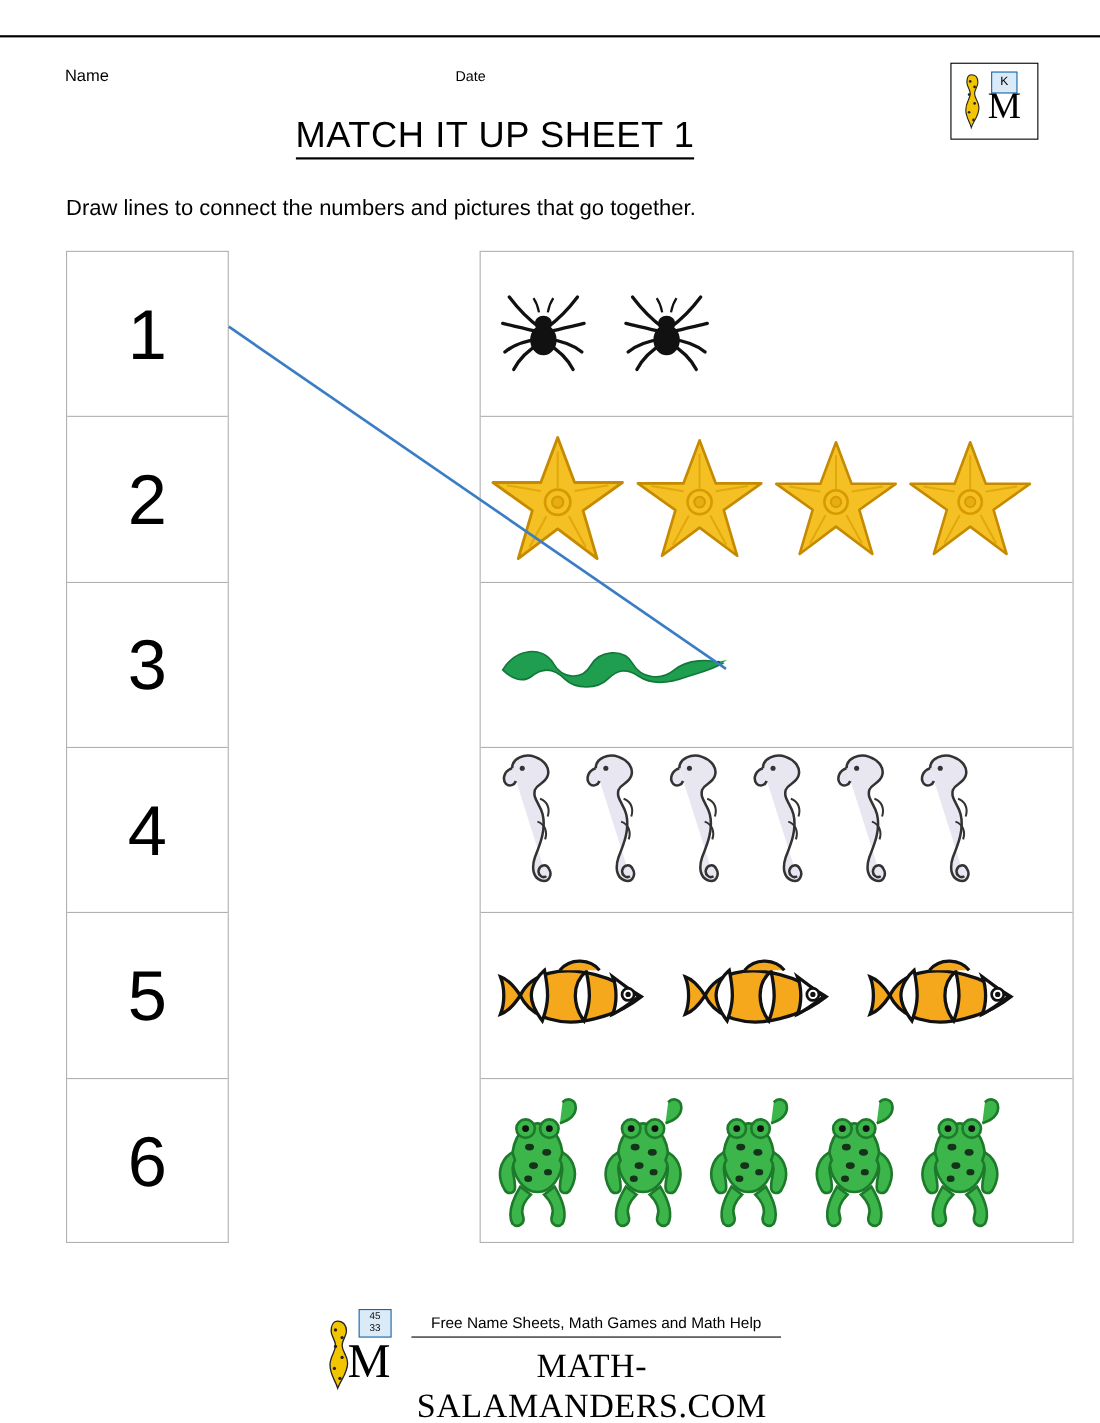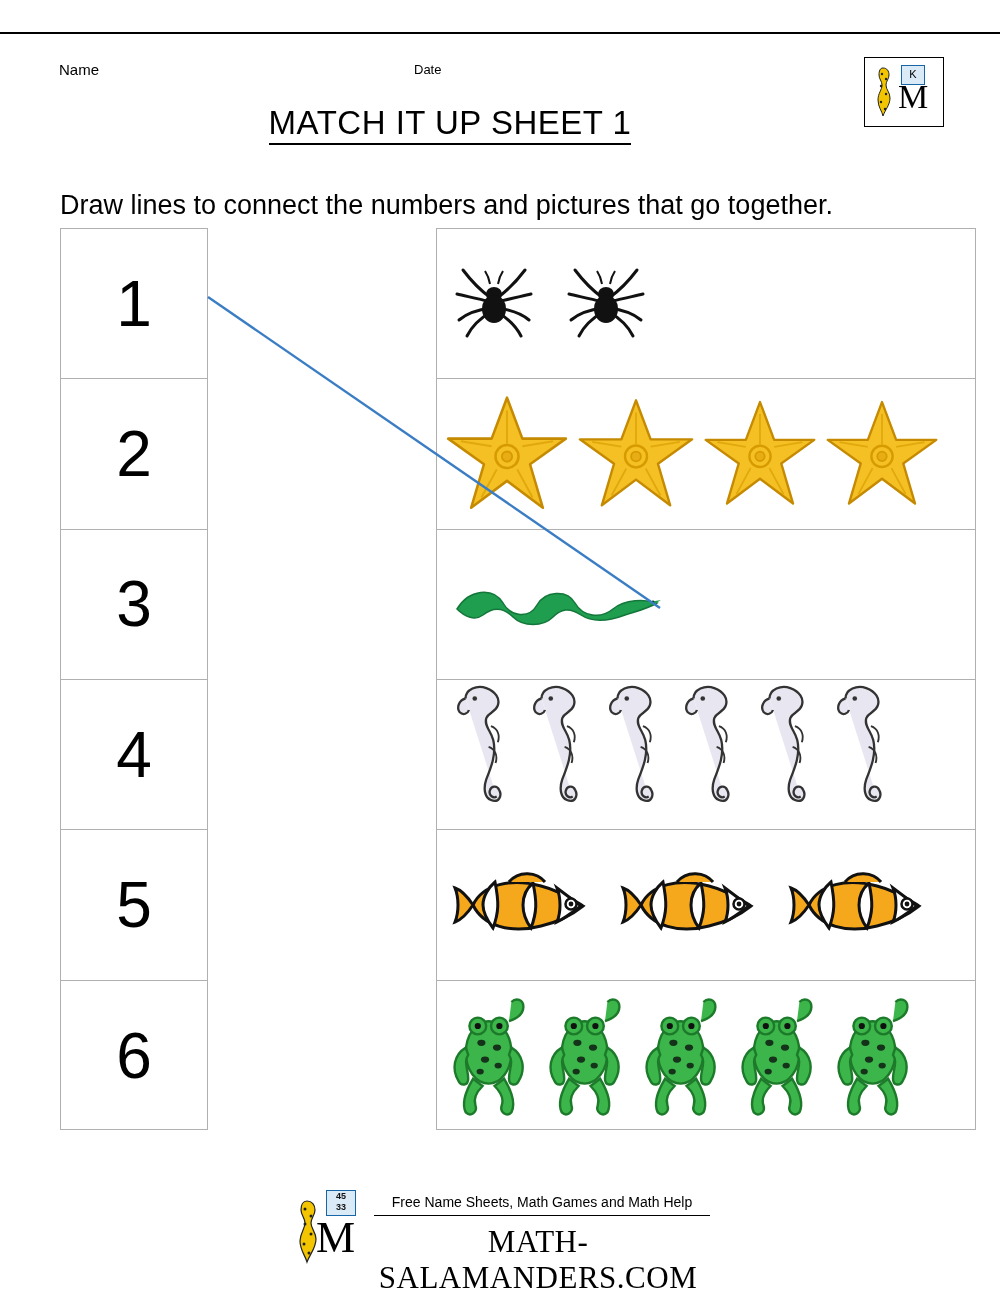--- a/index.html
+++ b/index.html
@@ -88,22 +88,22 @@
     letter-spacing: 0.5px;
   }
   .title span {
     border-bottom: 2px solid #000;
     padding-bottom: 2px;
   }
 
   
   .instruction {
     position: absolute;
-    left: 60px; top: 190px;
-    font-size: 27px;
+    left: 60px; top: 178px;
+    font-size: 20px;
   }
 
   
   .num-table {
     position: absolute;
     left: 60px; top: 228px;
     width: 148px;
     height: 902px;
     border: 1px solid #b0b0b0;
     box-sizing: border-box;
@@ -545,21 +545,21 @@
       <svg class="footer-sal" viewBox="0 0 34 66">
         <path d="M17 3 C22 3 25 7 25 12 C25 17 21 20 21 25 C21 31 26 34 26 41 C26 50 20 56 17 64 C15 57 10 52 10 43 C10 35 15 31 15 25 C15 20 11 17 11 12 C11 7 13 3 17 3 Z" fill="#f2c500" stroke="#222" stroke-width="1.2"></path>
         <circle cx="15" cy="11" r="1.5" fill="#222"></circle>
         <circle cx="21" cy="18" r="1.5" fill="#222"></circle>
         <circle cx="15" cy="26" r="1.5" fill="#222"></circle>
         <circle cx="21" cy="36" r="1.5" fill="#222"></circle>
         <circle cx="14" cy="46" r="1.5" fill="#222"></circle>
         <circle cx="19" cy="55" r="1.5" fill="#222"></circle>
       </svg>
       <div class="footer-kbox">
-        <div style="font-size:9px;line-height:11px;font-weight:bold;">45<br>33</div>
+        <div style="font-size:9px;line-height:11px;">45<br>33</div>
       </div>
       <div class="footer-tagline">Free Name Sheets, Math Games and Math Help</div>
       <div class="footer-rule"></div>
       <div class="footer-mm">M</div>
       <div class="footer-site">MATH-SALAMANDERS.COM</div>
     </div>
   </div>
 
 </div>
 

